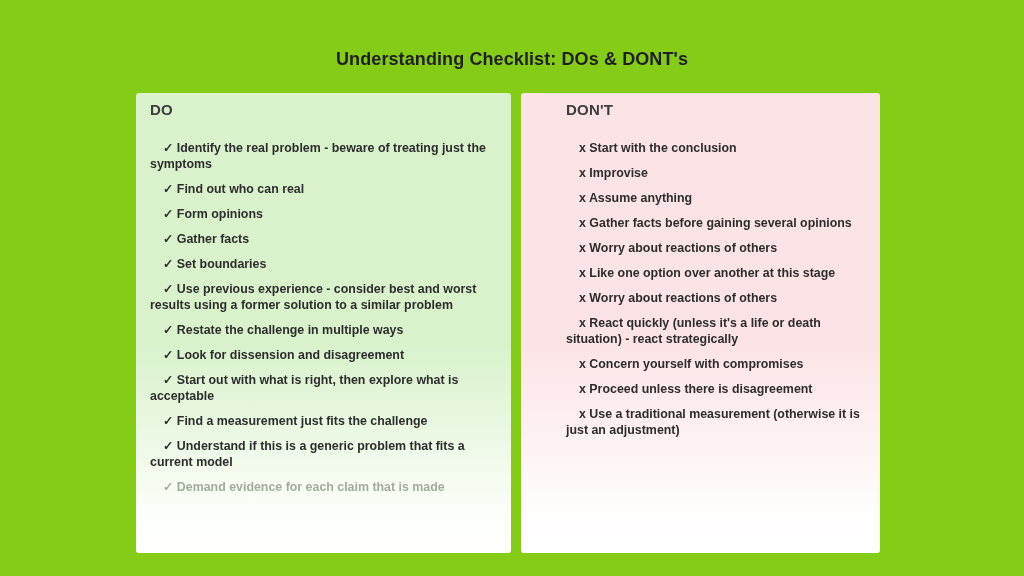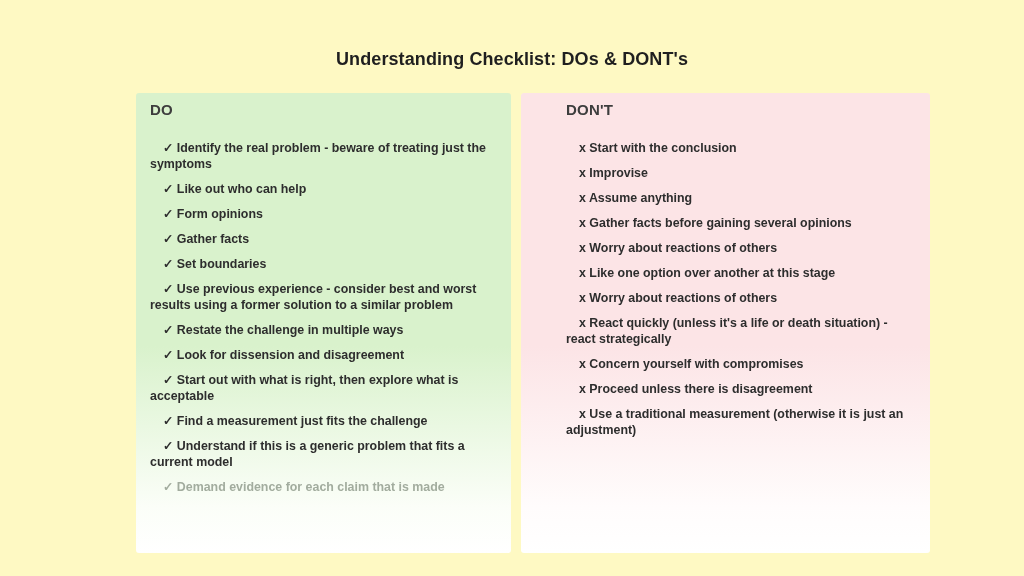--- a/index.html
+++ b/index.html
@@ -8,21 +8,21 @@
     background: #ffffff;
     width: 1024px;
     height: 576px;
     overflow: hidden;
     font-family: "Liberation Sans", sans-serif;
   }
   .stage {
     position: relative;
     width: 1024px;
     height: 576px;
-    background: #fef9c3;
+    background: #84cc16;
   }
   .title {
     position: absolute;
     top: 49px;
     left: 0;
     width: 1024px;
     text-align: center;
     font-size: 18px;
     font-weight: 700;
     color: #1f1f1f;
@@ -35,21 +35,21 @@
     display: flex;
     gap: 10px;
   }
   .panel {
     box-sizing: border-box;
     height: 460px;
     border-radius: 3px;
     padding: 8px 14px 0 14px;
   }
   .panel-do   { width: 375px; }
-  .panel-dont { width: 409px; padding-left: 45px; }
+  .panel-dont { width: 359px; padding-left: 45px; }
   .panel-header {
     margin: 0;
     font-size: 15px;
     line-height: 18px;
     font-weight: 700;
     color: #3d3d3d;
     letter-spacing: 0.2px;
   }
   .item-list {
     list-style: none;
@@ -72,21 +72,21 @@
 <div class="stage">
 
   <div class="title">Understanding Checklist: DOs &amp; DONT's</div>
 
   <div class="columns">
 
     <section class="panel panel-do" style="background: linear-gradient(rgb(217, 242, 204) 0%, rgb(217, 242, 204) 55%, rgb(251, 254, 248) 90%, rgb(255, 255, 255) 100%);">
       <h2 class="panel-header">DO</h2>
       <ul class="item-list">
           <li class="item"><span class="prefix">✓</span><span> Identify the real problem - beware of treating just the symptoms</span></li>
-          <li class="item"><span class="prefix">✓</span><span> Like out who can help</span></li>
+          <li class="item"><span class="prefix">✓</span><span> Find out who can real</span></li>
           <li class="item"><span class="prefix">✓</span><span> Form opinions</span></li>
           <li class="item"><span class="prefix">✓</span><span> Gather facts</span></li>
           <li class="item"><span class="prefix">✓</span><span> Set boundaries</span></li>
           <li class="item"><span class="prefix">✓</span><span> Use previous experience - consider best and worst results using a former solution to a similar problem</span></li>
           <li class="item"><span class="prefix">✓</span><span> Restate the challenge in multiple ways</span></li>
           <li class="item"><span class="prefix">✓</span><span> Look for dissension and disagreement</span></li>
           <li class="item"><span class="prefix">✓</span><span> Start out with what is right, then explore what is acceptable</span></li>
           <li class="item"><span class="prefix">✓</span><span> Find a measurement just fits the challenge</span></li>
           <li class="item"><span class="prefix">✓</span><span> Understand if this is a generic problem that fits a current model</span></li>
           <li class="item" style="color: rgb(162, 172, 158);"><span class="prefix">✓</span><span> Demand evidence for each claim that is made</span></li>

